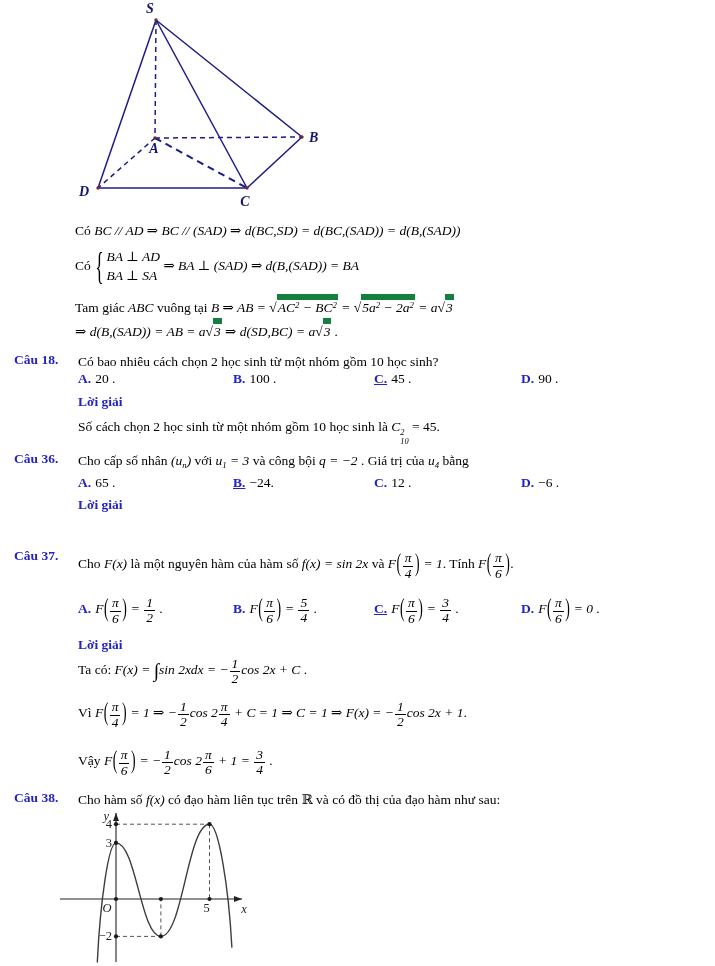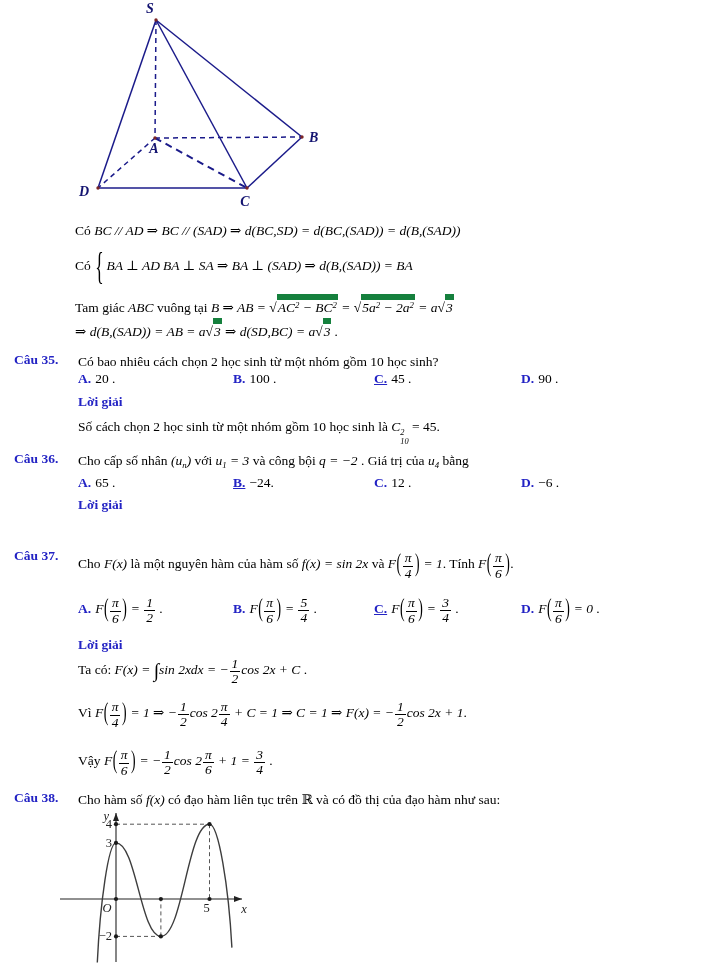--- a/index.html
+++ b/index.html
@@ -25,21 +25,21 @@
   .sqrt .rs{font-style:normal}
   .sqrt .rad{border-top:6px solid #15803d;padding:0 1px}
   .sb{font-size:0.65em;vertical-align:-0.35em}
   .sp{font-size:0.65em;vertical-align:0.5em}
   .ss{display:inline-flex;flex-direction:column;font-size:0.62em;line-height:1.05;vertical-align:-0.45em;text-align:left}
   .bg{font-size:1.45em;vertical-align:-0.15em;line-height:0}
   .bpw{display:inline-flex;align-items:center;vertical-align:middle}
   .bpar{display:inline-block;transform:scaleY(1.8);transform-origin:50% 55%;font-style:normal;padding:0 0.5px;font-size:1.02em}
   .sys{display:inline-flex;align-items:center;vertical-align:middle}
   .sys .brace{display:inline-block;transform:scaleY(2.15);transform-origin:50% 52%;font-size:1.3em;margin:0 3px 0 1px;font-style:normal}
-  .sys .syscol{display:inline-flex;flex-direction:row;gap:3px;line-height:1.25}
+  .sys .syscol{display:inline-flex;flex-direction:column;gap:3px;line-height:1.25}
   
   .qblock{position:absolute;left:0;right:0}
   .qlabel{position:absolute;left:14px;top:0;color:var(--blue);font-weight:bold;white-space:nowrap}
   .qtext{position:absolute;left:78px;right:4px;top:0;line-height:19px}
   .choices{position:absolute;left:78px;right:4px}
   .choice{position:absolute;top:0;white-space:nowrap}
   .choice.c1{left:0}.choice.c2{left:155px}.choice.c3{left:296px}.choice.c4{left:443px}
   .ltr{color:var(--blue);font-weight:bold;margin-right:4px}
   .ltr.correct{text-decoration:underline}
   .lgs{position:absolute;left:78px;width:612px;text-align:left;color:var(--blue);font-weight:bold}
@@ -84,21 +84,21 @@
         <span class="brace">{</span>
         <span class="syscol">
           <span class="sysr">BA ⊥ AD</span>
           <span class="sysr">BA ⊥ SA</span>
         </span>
       </span> ⇒ BA ⊥ (SAD) ⇒ d(B,(SAD)) = BA</div>
   <div class="mline" style="top:296px"><span class="rm">Tam giác </span>ABC<span class="rm"> vuông tại </span>B ⇒ AB = <span class="sqrt"><span class="rs">√</span><span class="rad">AC<span class="sp">2</span> − BC<span class="sp">2</span></span></span> = <span class="sqrt"><span class="rs">√</span><span class="rad">5a<span class="sp">2</span> − 2a<span class="sp">2</span></span></span> = a<span class="sqrt"><span class="rs">√</span><span class="rad">3</span></span></div>
   <div class="mline" style="top:322px">⇒ d(B,(SAD)) = AB = a<span class="sqrt"><span class="rs">√</span><span class="rad">3</span></span> ⇒ d(SD,BC) = a<span class="sqrt"><span class="rs">√</span><span class="rad">3</span></span> .</div>
 
   <div class="qblock" style="top:352px;height:99px">
-    <b class="qlabel">Câu 35.</b>
+    <b class="qlabel">Câu 18.</b>
     <div class="qtext">Có bao nhiêu cách chọn 2 học sinh từ một nhóm gồm 10 học sinh?</div>
     <div class="choices" style="top:19px;height:20px">
       <div class="choice c1"><b class="ltr">A.</b><span>20 .</span></div>
       <div class="choice c2"><b class="ltr">B.</b><span>100 .</span></div>
       <div class="choice c3"><b class="ltr correct">C.</b><span>45 .</span></div>
       <div class="choice c4"><b class="ltr">D.</b><span>90 .</span></div>
     </div>
     <div class="lgs" style="top:42px">Lời giải</div>
     <div class="sol" style="top:65px">Số cách chọn 2 học sinh từ một nhóm gồm 10 học sinh là <span class="it">C<span class="ss">
             <span class="sst">2</span>

